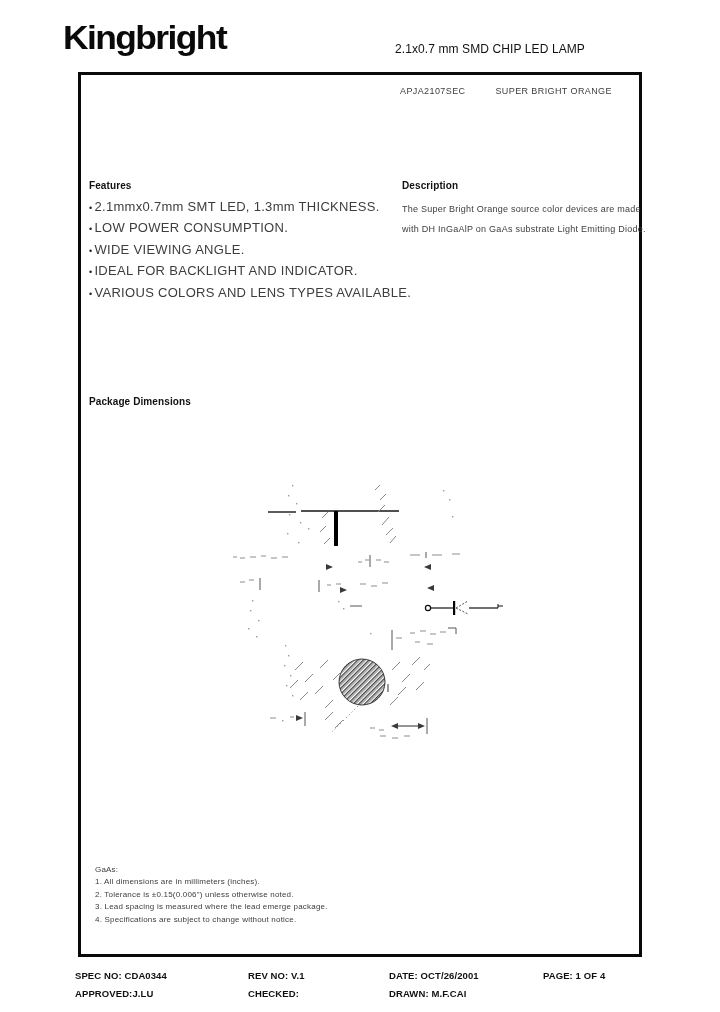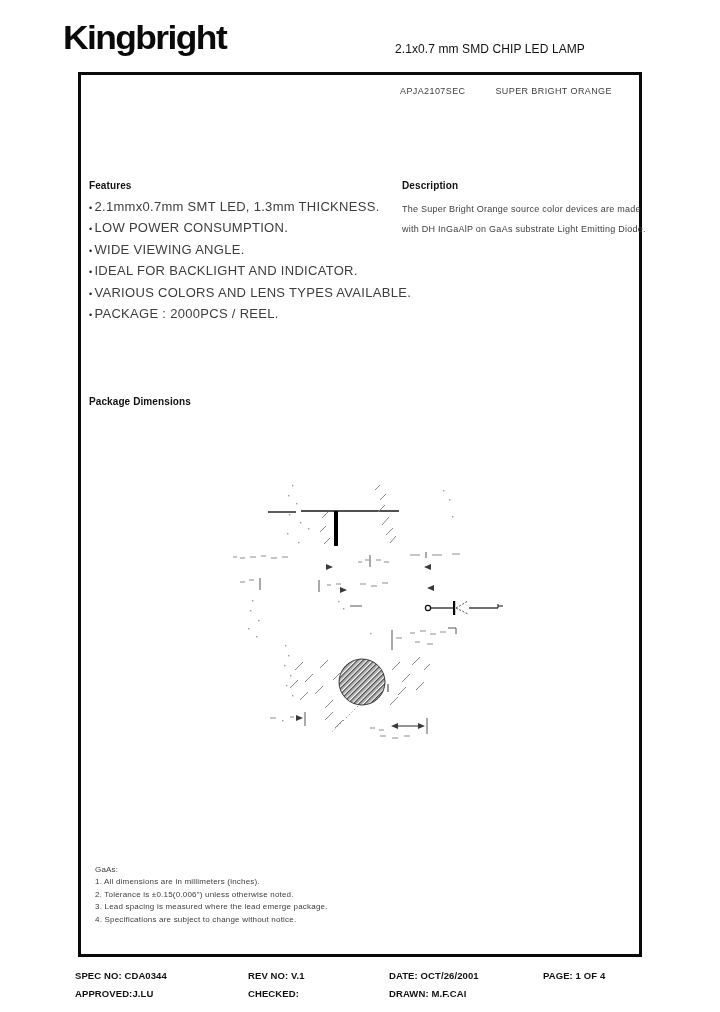--- a/index.html
+++ b/index.html
@@ -36,21 +36,20 @@
     <span>SUPER BRIGHT ORANGE</span>
   </div>
 
   <div class="abs sec-heading features-heading">Features</div>
   <div class="abs features-list">
       <div class="feature-item">2.1mmx0.7mm SMT LED, 1.3mm THICKNESS.</div>
       <div class="feature-item">LOW POWER CONSUMPTION.</div>
       <div class="feature-item">WIDE VIEWING ANGLE.</div>
       <div class="feature-item">IDEAL FOR BACKLIGHT AND INDICATOR.</div>
       <div class="feature-item">VARIOUS COLORS AND LENS TYPES AVAILABLE.</div>
-      <div class="feature-item">PACKAGE : 2000PCS / REEL.</div>
     </div>
 
   <div class="abs sec-heading description-heading">Description</div>
   <div class="abs description-body">The Super Bright Orange source color devices are made with DH InGaAlP on GaAs substrate Light Emitting Diode.</div>
 
   <div class="abs sec-heading pkg-heading">Package Dimensions</div>
 
   <svg class="abs drawing" viewBox="0 0 290 300" xmlns="http://www.w3.org/2000/svg">
     <defs>
       <pattern id="stipple" width="4" height="4" patternUnits="userSpaceOnUse" patternTransform="rotate(45)">

